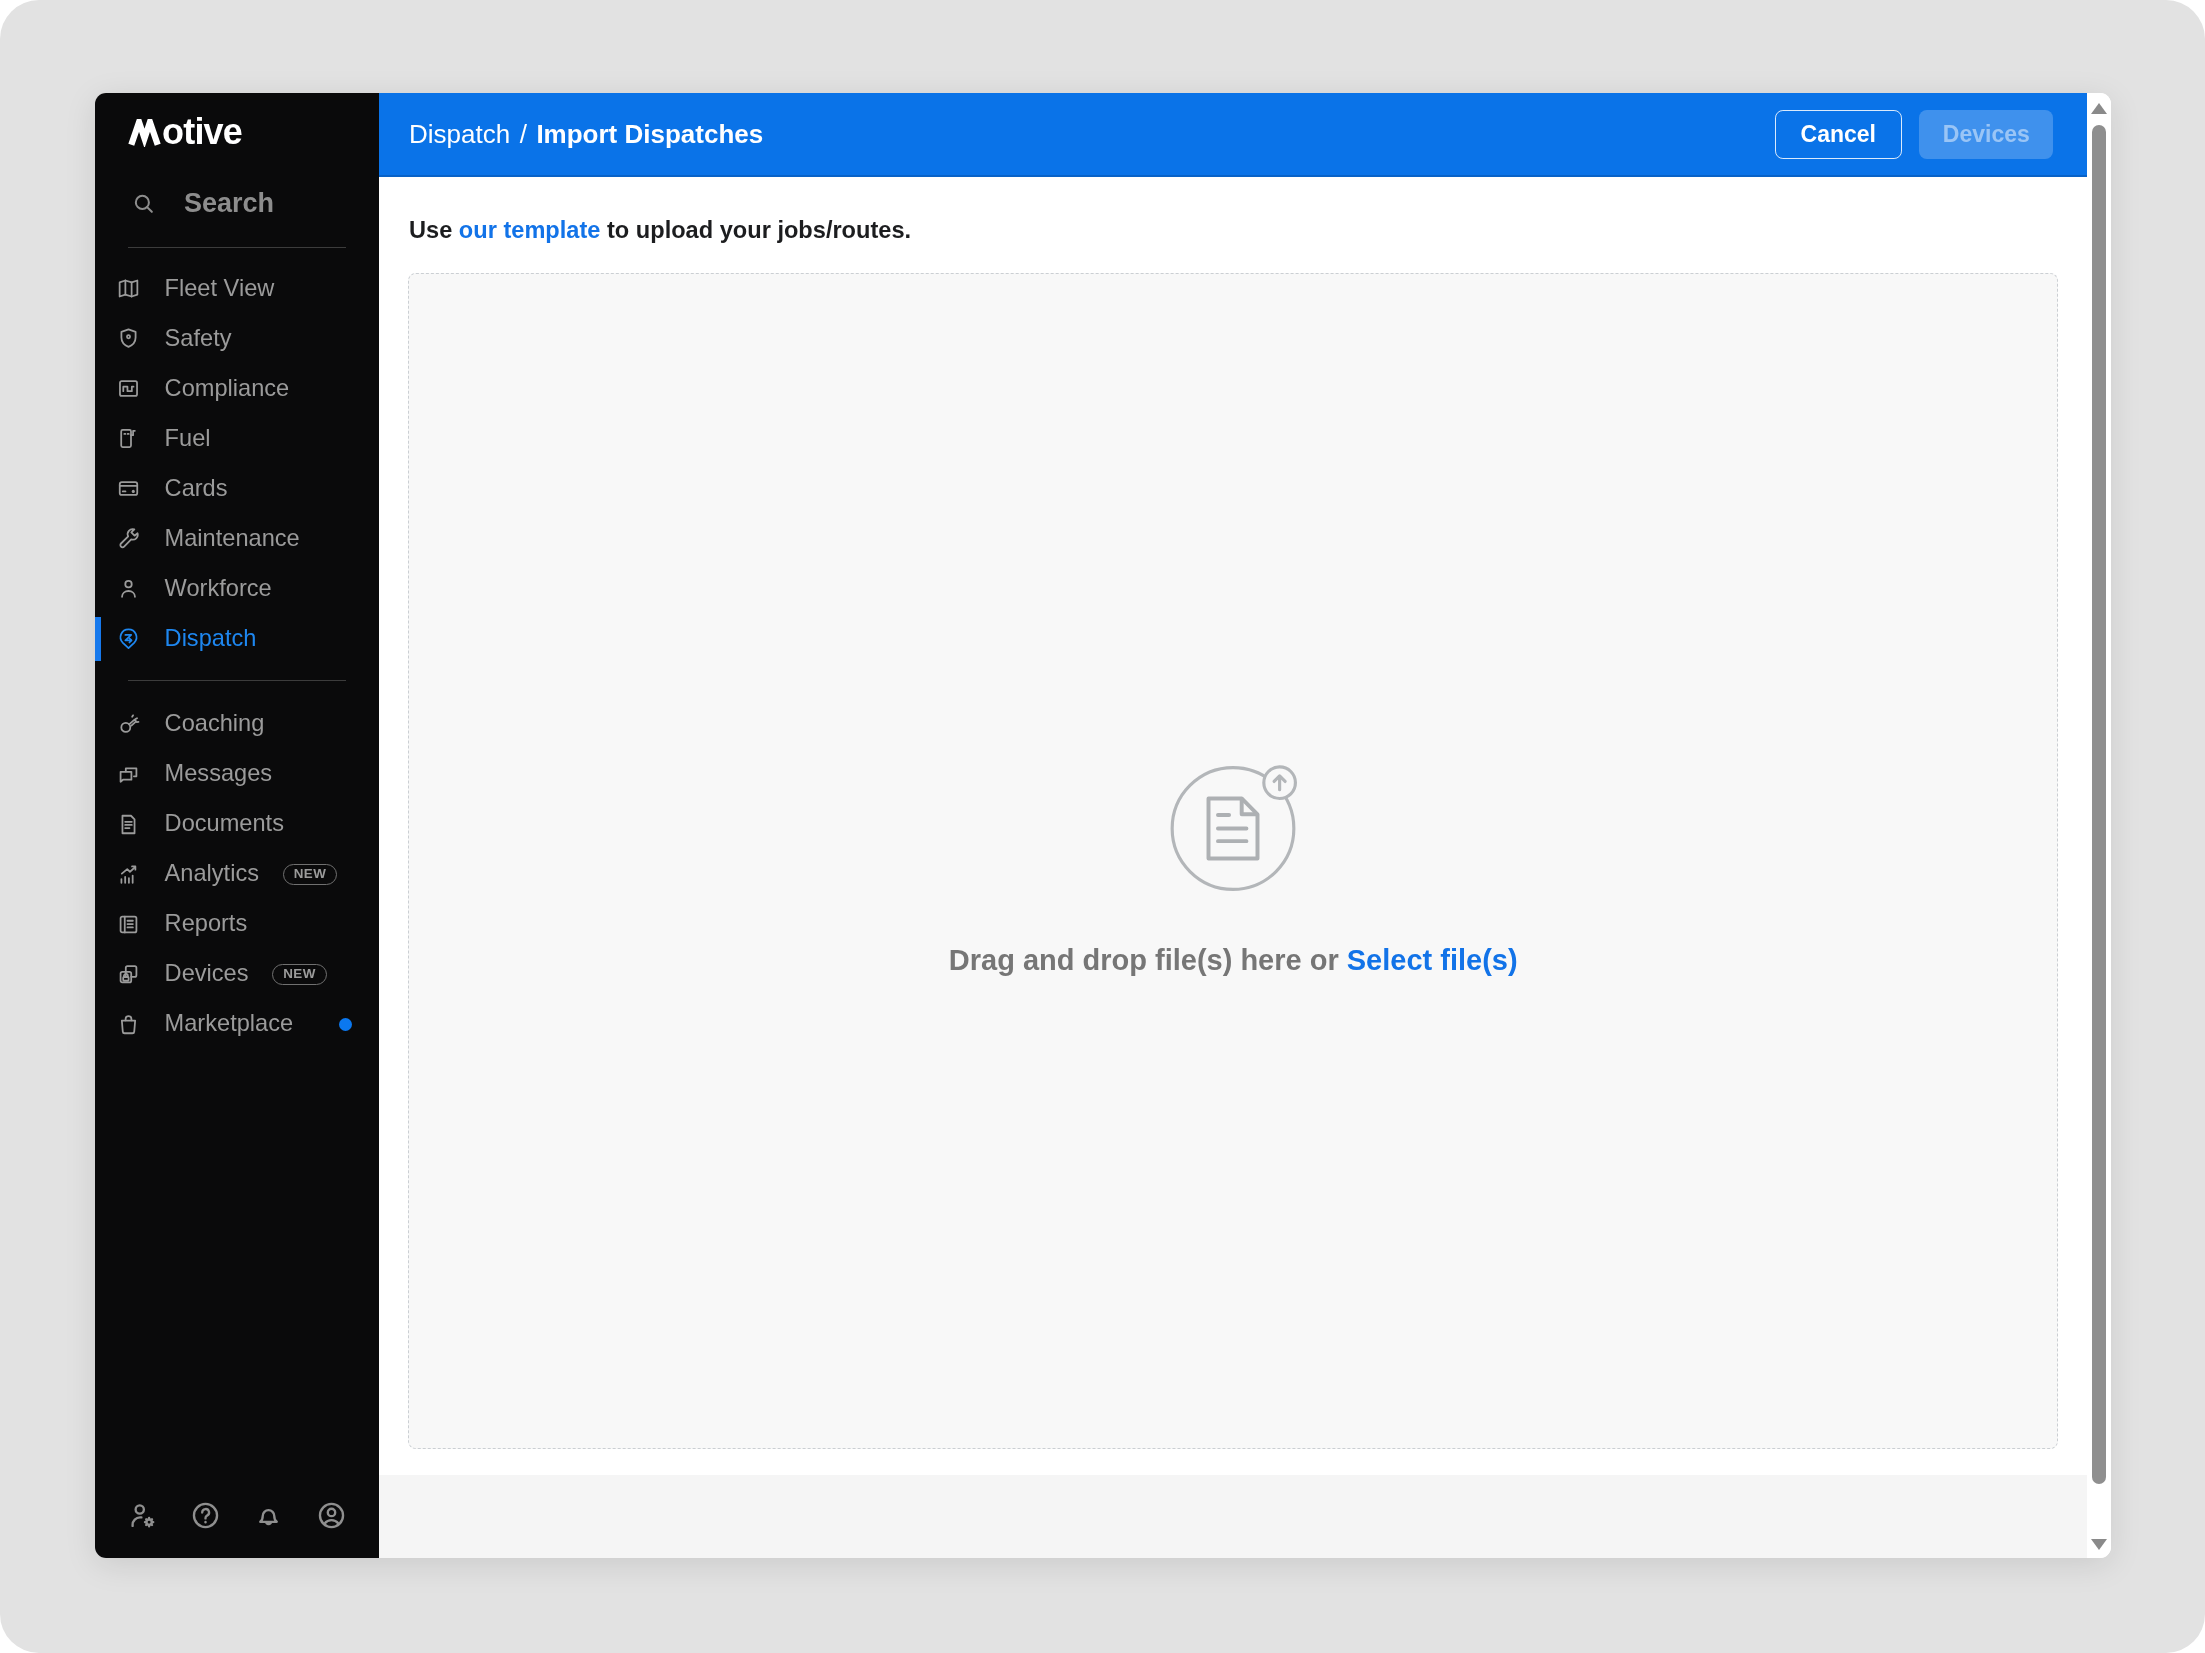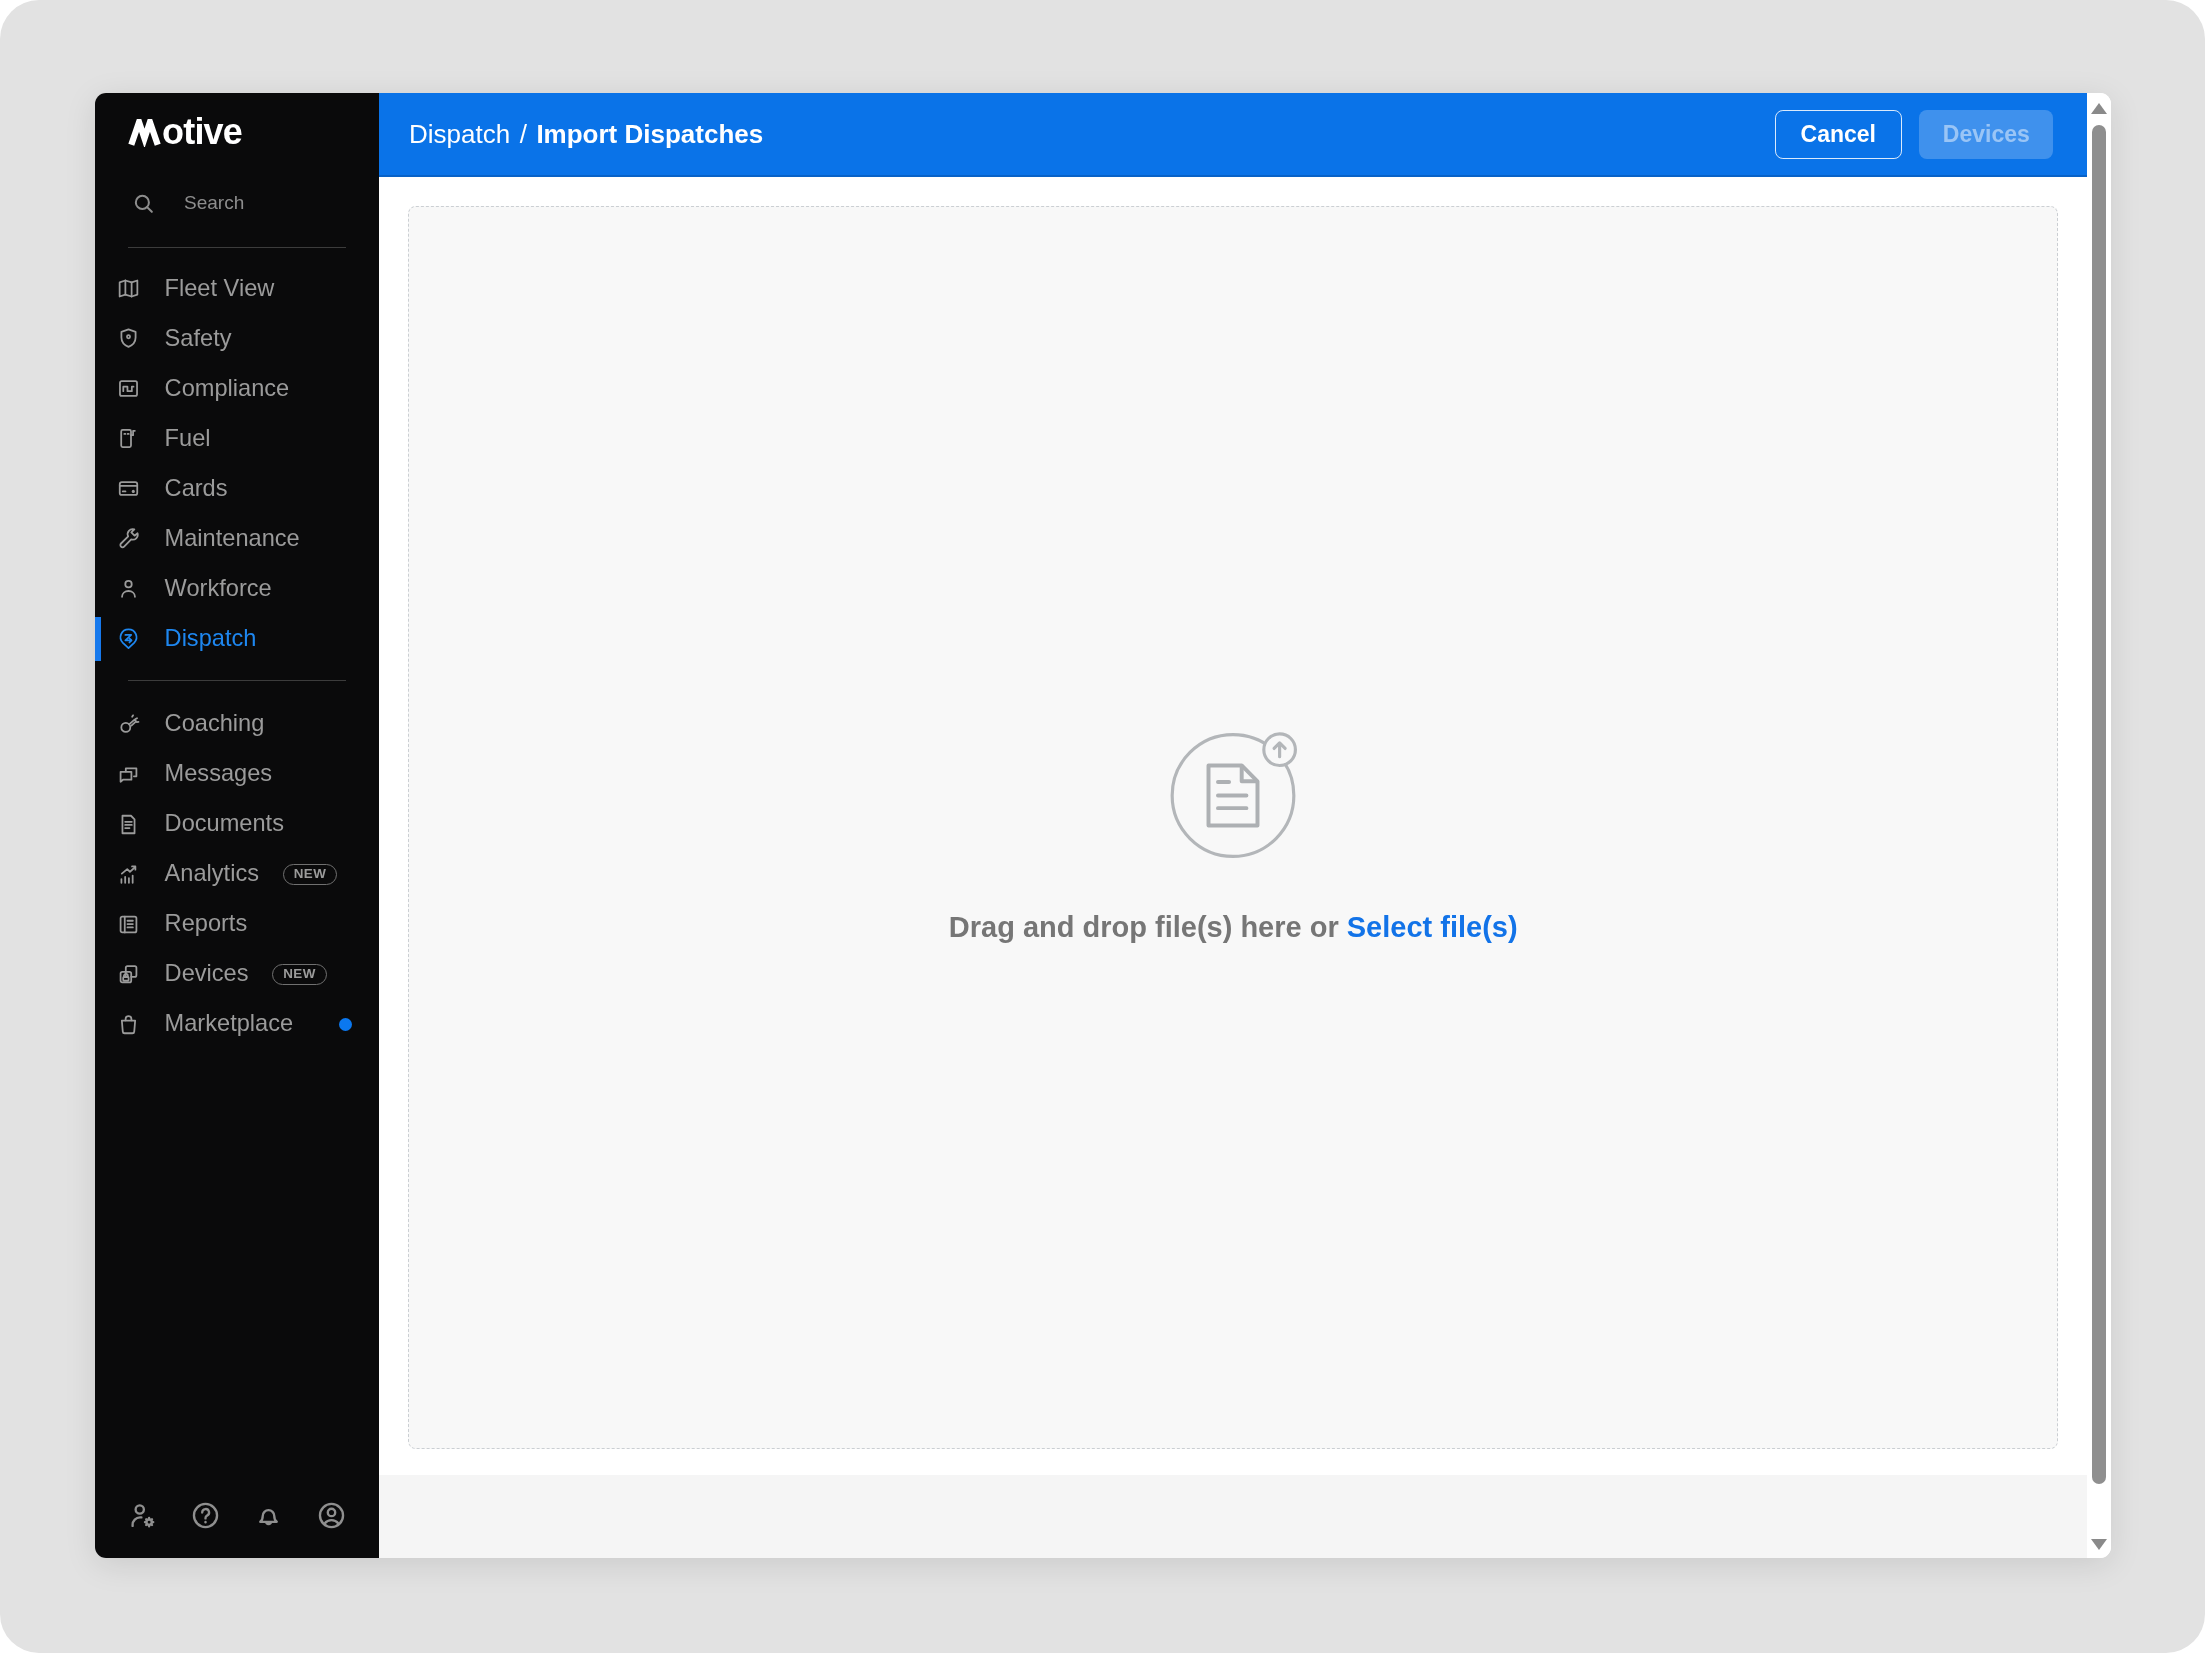--- a/index.html
+++ b/index.html
@@ -14,21 +14,21 @@
   .canvas{position:absolute;inset:0;background:#e2e2e2;border-radius:39px;overflow:hidden;}
   .window{position:absolute;left:95px;top:93px;width:2016px;height:1465px;background:#fff;border-radius:11px;
           display:grid;grid-template-columns:284px 1fr 23.6px;overflow:hidden;box-shadow:0 6.3px 31.5px rgba(0,0,0,.10);}
   
   .sidebar{background:var(--sidebar-bg);display:flex;flex-direction:column;overflow:hidden;}
   .logo{margin:23.6px 0 0 33px;height:30px;display:flex;align-items:flex-end;gap:1px;color:#fff;}
   .logo svg{display:block;}
   .logo-text{font-size:36px;font-weight:700;letter-spacing:-0.8px;color:#fff;line-height:30px;}
   .search-row{margin-top:39px;height:35px;display:flex;align-items:center;padding-left:35px;gap:27px;color:#8d8d8d;cursor:pointer;}
   .search-row svg{width:27px;height:27px;}
-  .search-label{font-size:19px;color:#8d8d8d;}
+  .search-label{font-size:27px;color:#8d8d8d;font-weight:bold;}
   .divider{height:0.8px;background:#3c3c3c;margin:0 33px;flex:none;}
   .divider.top{margin-top:26px;}
   .nav{display:flex;flex-direction:column;}
   .nav .divider{margin-top:16.5px;margin-bottom:1.6px;}
   .nav-item{position:relative;height:50px;display:flex;align-items:center;padding-left:21px;gap:23.6px;color:#9b9b9b;cursor:pointer;flex:none;}
   .nav-item:first-child{margin-top:16.5px;}
   .divider + .nav-item{margin-top:16.5px;}
   .nav-icon{width:25px;height:25px;flex:none;display:flex;align-items:center;justify-content:center;}
   .nav-icon svg{width:25px;height:25px;}
   .nav-label{font-size:23.6px;line-height:1;}
@@ -280,20 +280,21 @@
           <span class="crumb-sep">/</span>
           <span class="crumb-current">Import Dispatches</span>
         </div>
         <div class="topbar-actions">
           <button class="btn btn-cancel">Cancel</button>
           <button class="btn btn-import" aria-disabled="true">Devices</button>
         </div>
       </header>
 
       <div class="content">
+        <p class="intro"><span>Use </span><a>our template</a><span> to upload your jobs/routes.</span></p>
 
         <div class="dropzone">
           <div class="dz-stack">
             <svg width="128" height="128" viewBox="0 0 162 162" fill="none">
               <circle cx="81" cy="81" r="77" stroke="#b3b6b9" stroke-width="4"></circle>
               <circle cx="140" cy="23" r="20" fill="#f8f8f8" stroke="#b3b6b9" stroke-width="4"></circle>
               <path d="M140 32V15M133 21.5 140 14.5l7 7" stroke="#b3b6b9" stroke-width="4" stroke-linecap="round" stroke-linejoin="round"></path>
               <path d="M50 43h42l20 20v56H50z" stroke="#adb0b3" stroke-width="5" stroke-linejoin="round"></path>
               <path d="M92 43v20h20" stroke="#adb0b3" stroke-width="5" stroke-linejoin="round"></path>
               <path d="M62 64h14M62 81h36M62 97h36" stroke="#adb0b3" stroke-width="5" stroke-linecap="round"></path>

